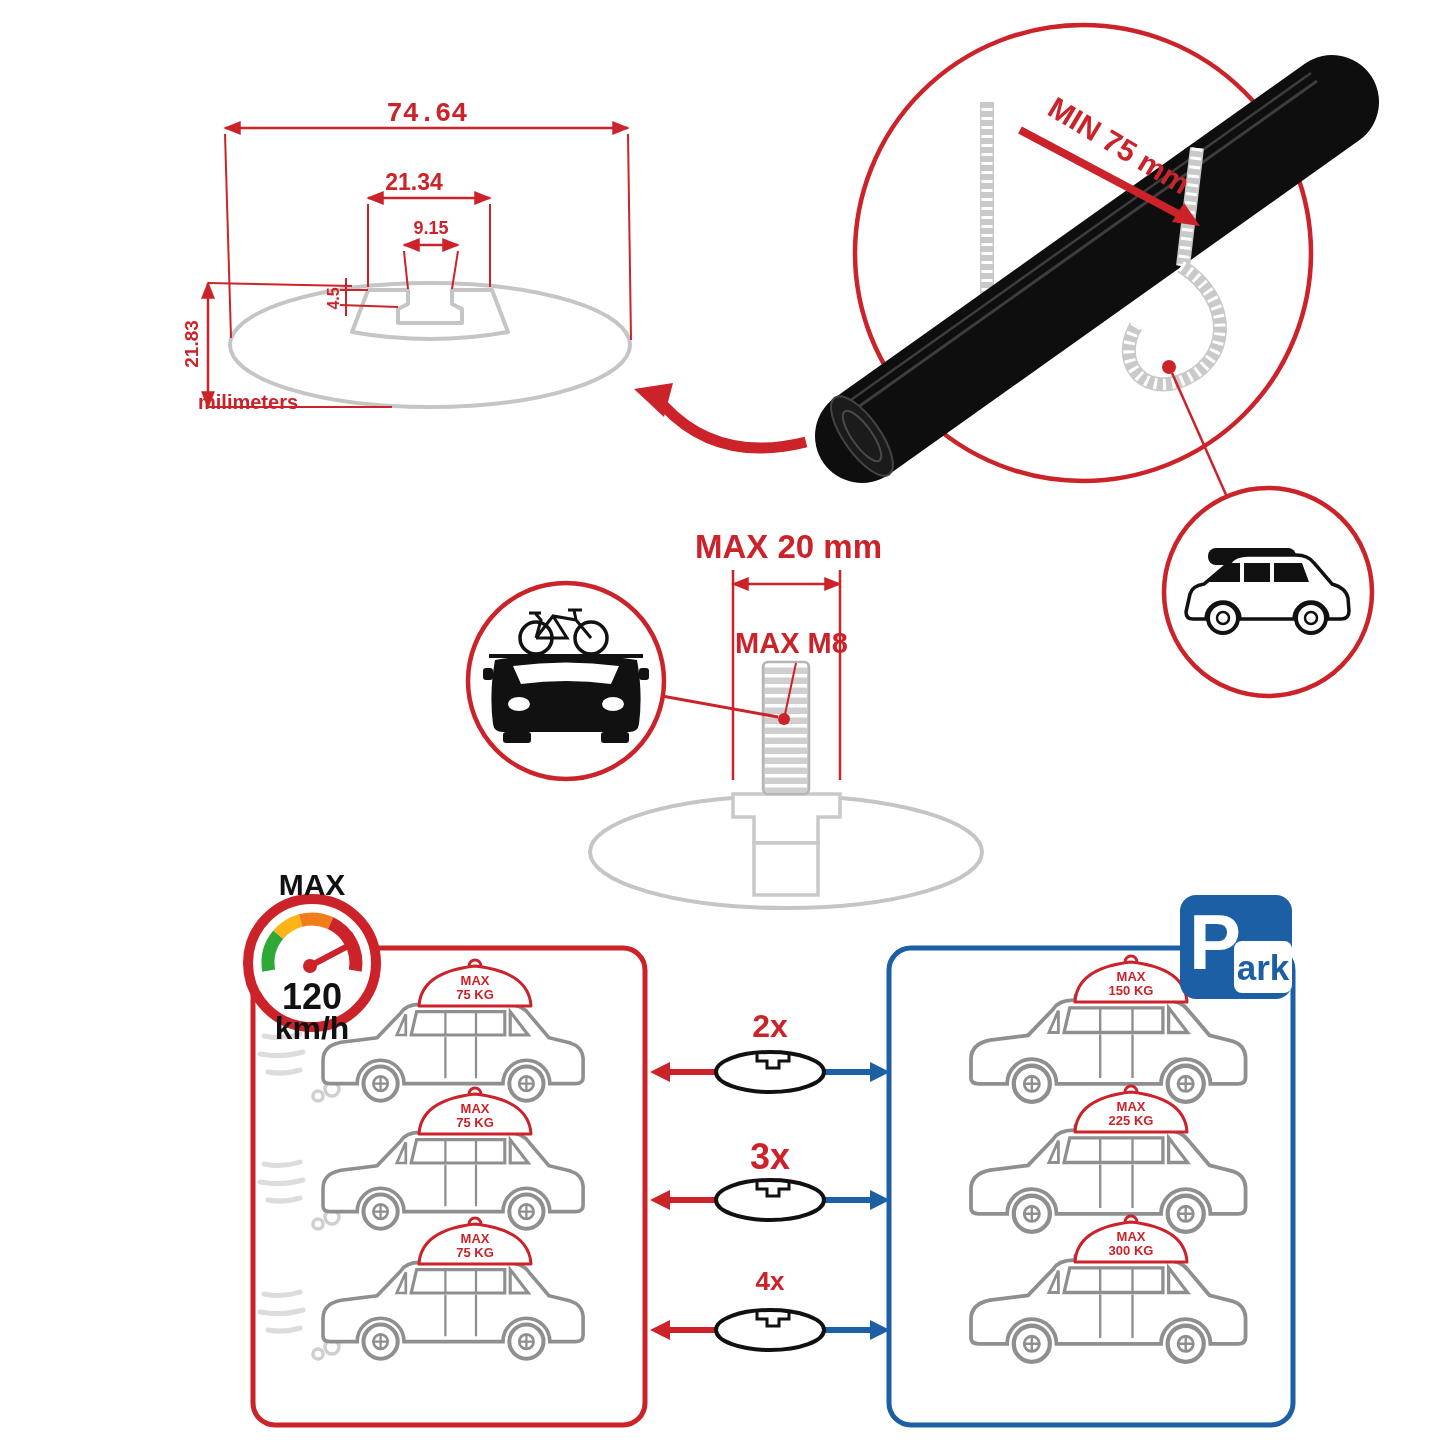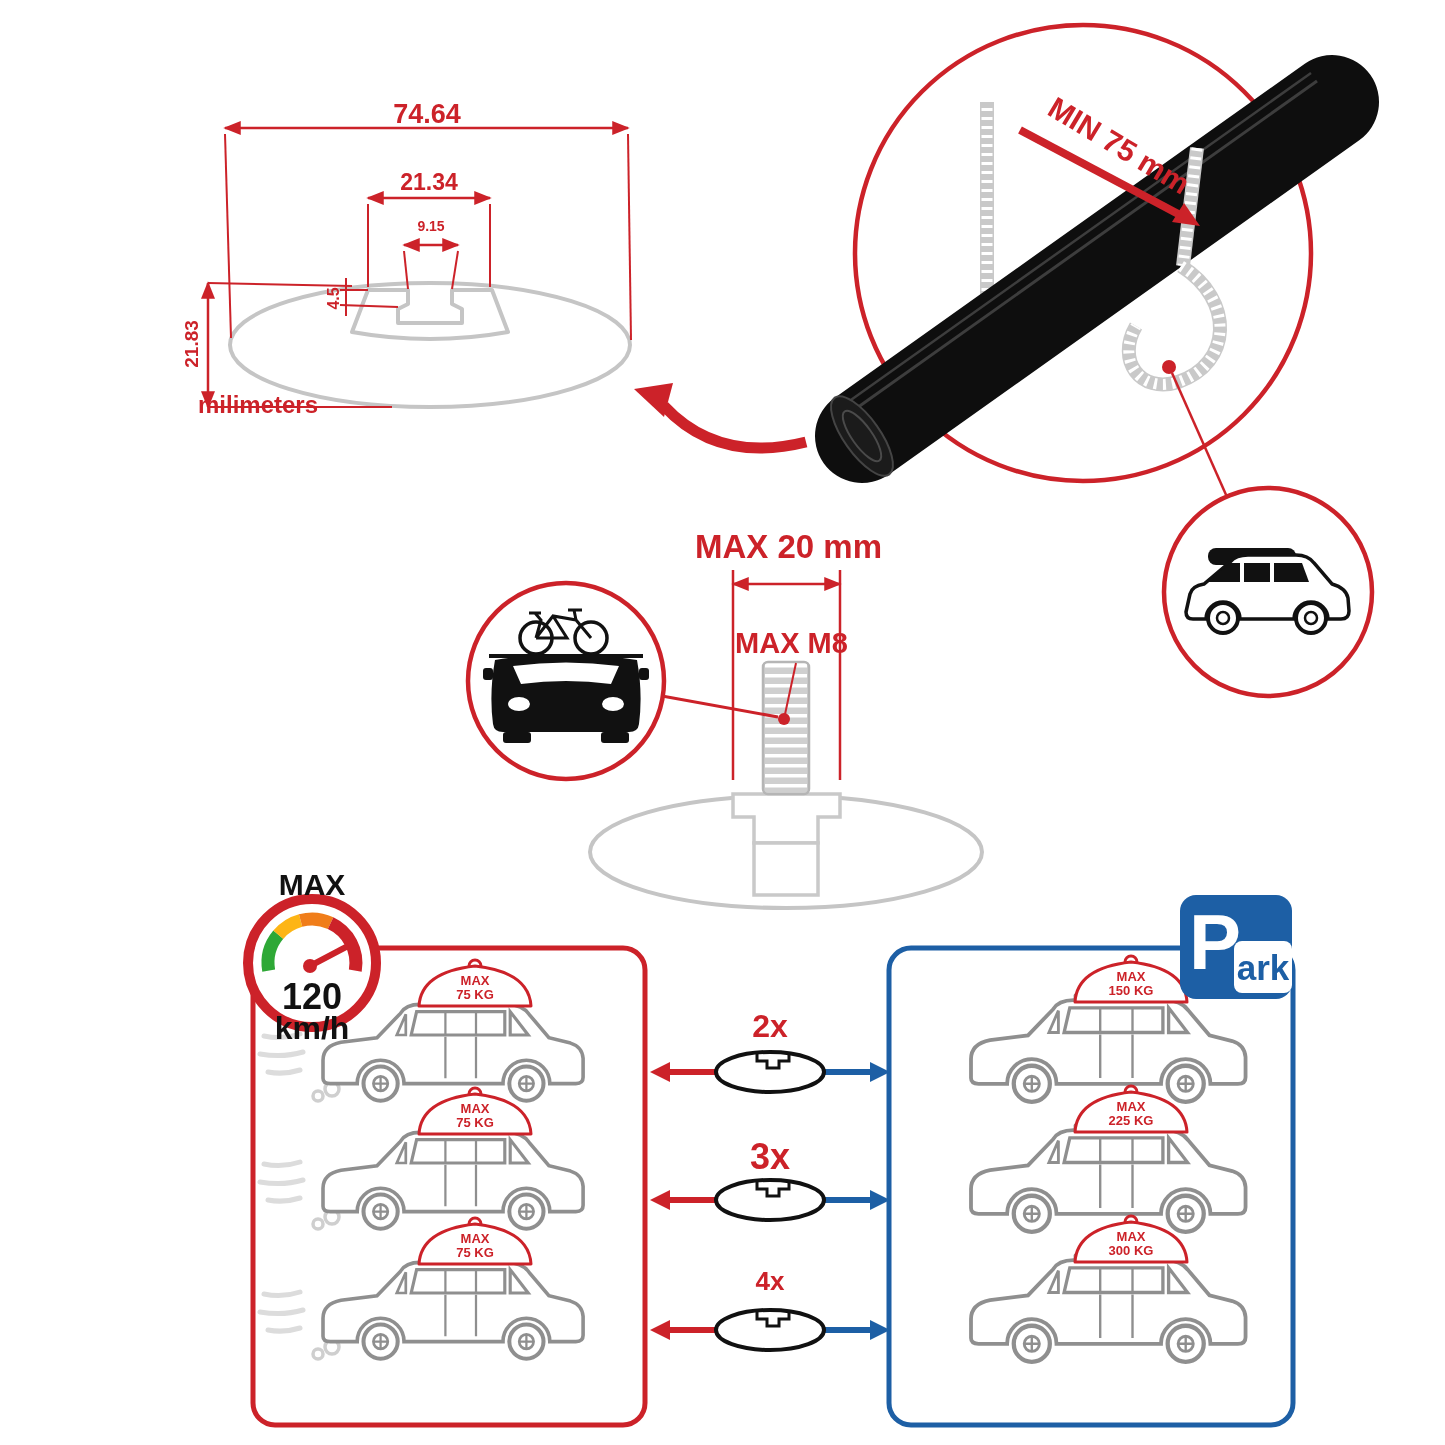--- a/index.html
+++ b/index.html
@@ -231,26 +231,26 @@
     <line x1="310" y1="966" x2="346" y2="947" stroke="#cc2229" stroke-width="6" stroke-linecap="round"></line>
     <circle cx="310" cy="966" r="7" fill="#cc2229"></circle>
   </g>
 
   <g>
     <rect x="1180" y="895" width="112" height="104" rx="16" fill="#1d5fa5"></rect>
     <rect x="1234" y="941" width="58" height="52" rx="8" fill="#fff"></rect>
   </g>
 </svg>
 
-<div class="txt" style="left:377px;top:100px;width:100px;font-size:27px;">74.64</div>
-<div class="txt" style="left:379px;top:170px;width:100px;font-size:23px;">21.34</div>
-<div class="txt" style="left:381px;top:219px;width:100px;font-size:14px;">9.15</div>
+<div class="txt" style="left:377px;top:100px;width:100px;font-size:27px;font-family:Liberation Mono, monospace;">74.64</div>
+<div class="txt" style="left:364px;top:170px;width:100px;font-size:23px;">21.34</div>
+<div class="txt" style="left:381px;top:219px;width:100px;font-size:18px;">9.15</div>
 <div class="txt rot90" style="left:312px;top:290px;width:44px;font-size:16px;">4.5</div>
 <div class="txt rot90" style="left:160px;top:334px;width:64px;font-size:19px;">21.83</div>
-<div class="txt" style="left:198px;top:392px;width:130px;font-size:24px;text-align:left;">milimeters</div>
+<div class="txt" style="left:198px;top:392px;width:130px;font-size:20px;text-align:left;">milimeters</div>
 
 <div class="txt" style="left:1014px;top:130px;width:210px;font-size:30px;transform:rotate(31deg);">MIN 75 mm</div>
 
 <div class="txt" style="left:686px;top:530px;width:205px;font-size:33px;">MAX 20 mm</div>
 <div class="txt" style="left:714px;top:628px;width:155px;font-size:29px;">MAX M8</div>
 
 <div class="txt blk" style="left:262px;top:869px;width:100px;font-size:30px;">MAX</div>
 <div class="txt blk" style="left:262px;top:978px;width:100px;font-size:36px;">120</div>
 <div class="txt blk" style="left:262px;top:1012px;width:100px;font-size:32px;font-weight:600;">km/h</div>
 

